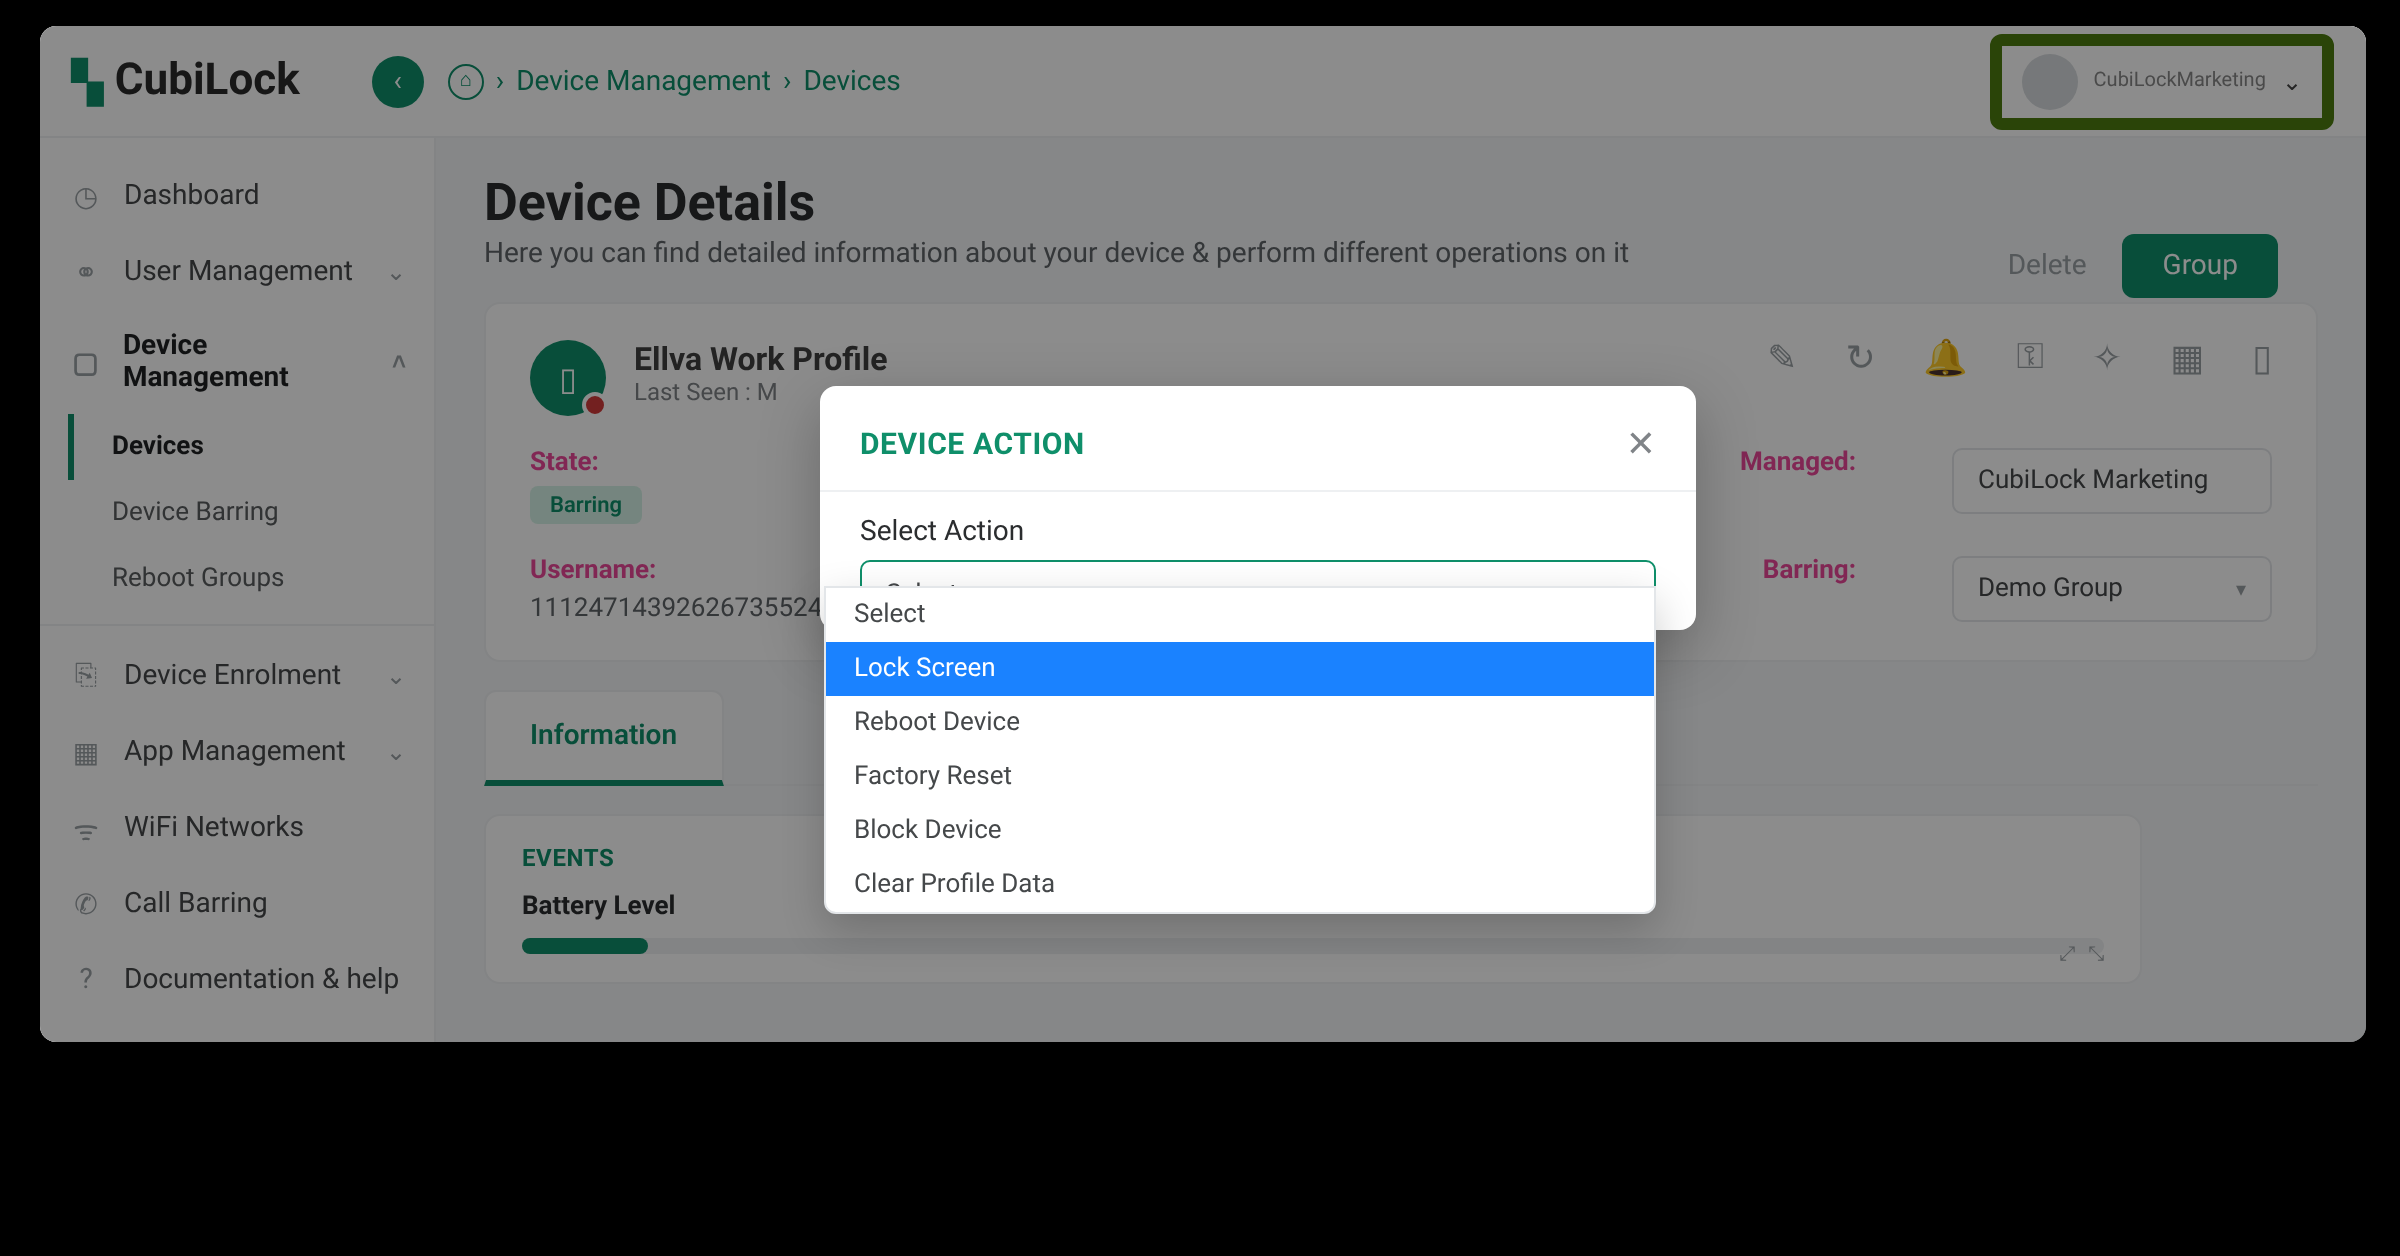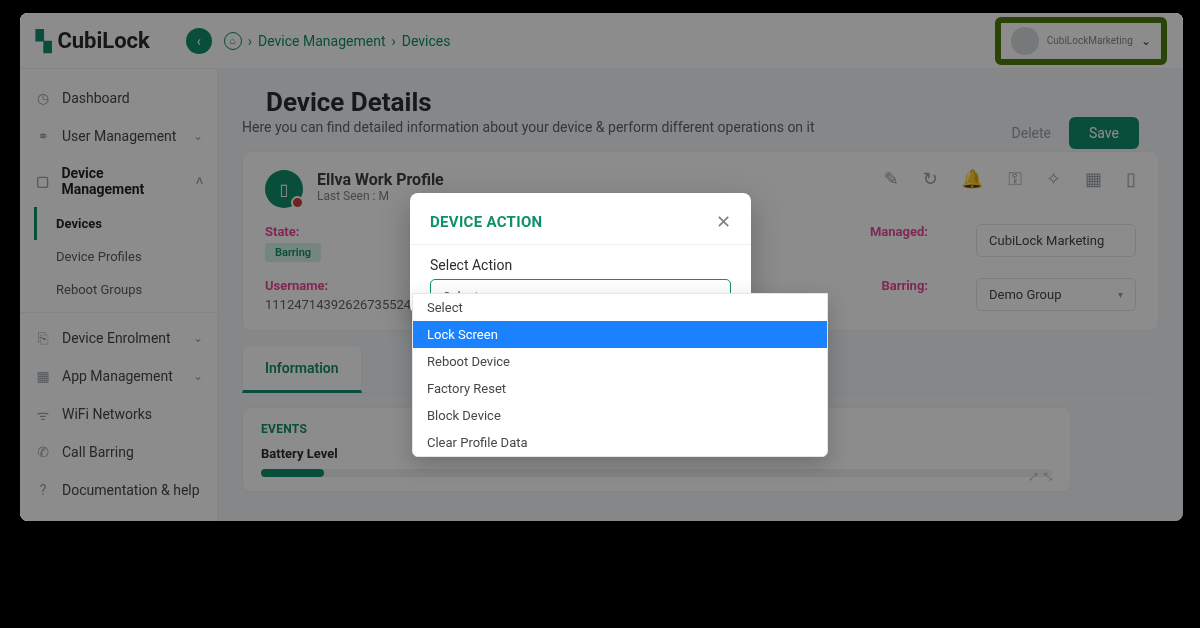--- a/index.html
+++ b/index.html
@@ -25,21 +25,21 @@
 .nav-item { display:flex; align-items:center; gap:10px; padding:10px 14px; cursor:pointer; }
 .nav-item .ic { width:18px; height:18px; display:inline-flex; align-items:center; justify-content:center; color:#9aa0a4; font-size:14px; }
 .nav-item.active { font-weight:700; color:#1f2224; }
 .nav-caret { margin-left:auto; font-size:12px; color:#9aa0a4; }
 .sub { padding-left:36px; font-size:13px; color:#5a5d5f; }
 .sub .sub-item { padding:9px 0; cursor:pointer; }
 .sub .sub-item.on { font-weight:700; color:#1f2224; border-left:3px solid #0f8f6a; margin-left:-22px; padding-left:19px; }
 .nav-sep { height:1px; background:#eef0f2; margin:6px 0; }
 
 .main { flex:1; padding:18px 24px 0 24px; overflow:hidden; }
-.page-title { font-size:26px; font-weight:700; color:#2b2d2f;margin-left:24px; }
+.page-title { font-size:26px; font-weight:700; color:#2b2d2f; }
 .page-sub { font-size:14px; color:#606468; margin-top:2px; }
 .head-actions { position:absolute; right:44px; top:104px; display:flex; gap:2px; }
 .btn-ghost { background:transparent; color:#9aa0a4; padding:8px 16px; border:none; border-radius:6px; font-size:14px; cursor:pointer; }
 .btn-save { background:#0f8f6a; color:#fff; padding:8px 20px; border:none; border-radius:6px; font-size:14px; cursor:pointer; }
 
 .card { background:#fff; border:1px solid #eef0f2; border-radius:8px; padding:18px 22px; margin-top:16px; position:relative; }
 .dev-head { display:flex; align-items:flex-start; gap:14px; }
 .dev-icon { width:38px; height:38px; border-radius:50%; background:#0f8f6a; display:flex; align-items:center; justify-content:center; color:#fff; font-size:16px; position:relative; }
 .dev-icon::after { content:""; width:9px; height:9px; border-radius:50%; background:#d23b3b; border:2px solid #fff; position:absolute; bottom:-1px; right:-1px; }
 .dev-name { font-weight:700; font-size:16px; color:#404040; }
@@ -62,21 +62,21 @@
 .panel { background:#fff; border:1px solid #eef0f2; border-radius:8px; padding:14px 18px; flex:1; }
 .panel-title { color:#0f8f6a; font-size:12px; font-weight:700; letter-spacing:0.3px; text-transform:uppercase; }
 .pi-row { display:flex; justify-content:space-between; font-size:13px; color:#45484a; margin-top:10px; }
 .pi-row .v-link { color:#0f8f6a; }
 .battery-row { margin-top:10px; font-size:13px; font-weight:700; color:#2b2d2f; }
 .battery-bar { margin-top:8px; height:8px; width:100%; background:#eef0f2; border-radius:4px; position:relative; }
 .battery-fill { height:100%; background:#0f8f6a; border-radius:4px; width:8%; }
 .fsicons { position:absolute; right:16px; bottom:8px; font-size:10px; color:#9aa0a4; letter-spacing:2px; }
 
 .overlay { position:absolute; inset:0; background:rgba(0,0,0,0.45); }
-.modal { position:absolute; left:390px; top:180px; width:341px; background:#fff; border-radius:8px; box-shadow:0 10px 30px rgba(0,0,0,0.25); }
+.modal { position:absolute; left:390px; top:180px; width:438px; background:#fff; border-radius:8px; box-shadow:0 10px 30px rgba(0,0,0,0.25); }
 .modal-head { padding:18px 20px 12px; display:flex; justify-content:space-between; align-items:center; border-bottom:1px solid #eef0f2; }
 .modal-title { color:#0f8f6a; font-weight:700; font-size:15px; letter-spacing:0.3px; }
 .modal-close { color:#808488; cursor:pointer; font-size:18px; }
 .modal-body { padding:12px 20px 0; }
 .sel-label { font-size:14px; color:#2b2d2f; margin-bottom:6px; }
 .sel-box { border:1px solid #0f8f6a; border-radius:5px; padding:9px 12px; font-size:13px; color:#45484a; display:flex; justify-content:space-between; align-items:center; }
 .sel-box::after { content:"▾"; color:#9aa0a4; font-size:10px; }
 .dropdown { position:absolute; left:392px; top:280px; width:416px; background:#fff; border:1px solid #e3e6e9; border-bottom-left-radius:6px; border-bottom-right-radius:6px; box-shadow:0 8px 22px rgba(0,0,0,0.2); overflow:hidden; }
 .dd-item { padding:6px 14px; font-size:13px; color:#45484a; cursor:pointer; }
 .dd-item.hl { background:#1a82ff; color:#fff; }
@@ -119,21 +119,21 @@
         <span>User Management</span>
         <span class="nav-caret">⌄</span>
       </div>
       <div class="nav-item active">
         <span class="ic">▢</span>
         <span>Device Management</span>
         <span class="nav-caret">˄</span>
       </div>
       <div class="sub">
         <div class="sub-item on">Devices</div>
-        <div class="sub-item">Device Profiles</div>
+        <div class="sub-item">Device Barring</div>
         <div class="sub-item">Reboot Groups</div>
       </div>
       <div class="nav-sep"></div>
       <div class="nav-item">
         <span class="ic">⎘</span>
         <span>Device Enrolment</span>
         <span class="nav-caret">⌄</span>
       </div>
       <div class="nav-item">
         <span class="ic">▦</span>
@@ -152,21 +152,21 @@
         <span class="ic">?</span>
         <span>Documentation &amp; help</span>
       </div>
     </div>
 
     <div class="main">
       <div class="page-title">Device Details</div>
       <div class="page-sub">Here you can find detailed information about your device &amp; perform different operations on it</div>
       <div class="head-actions">
         <button class="btn-ghost">Delete</button>
-        <button class="btn-save">Save</button>
+        <button class="btn-save">Group</button>
       </div>
 
       <div class="card">
         <div class="dev-head">
           <div class="dev-icon">▯</div>
           <div>
             <div class="dev-name">Ellva Work Profile</div>
             <div class="dev-seen">Last Seen : M</div>
           </div>
         </div>

